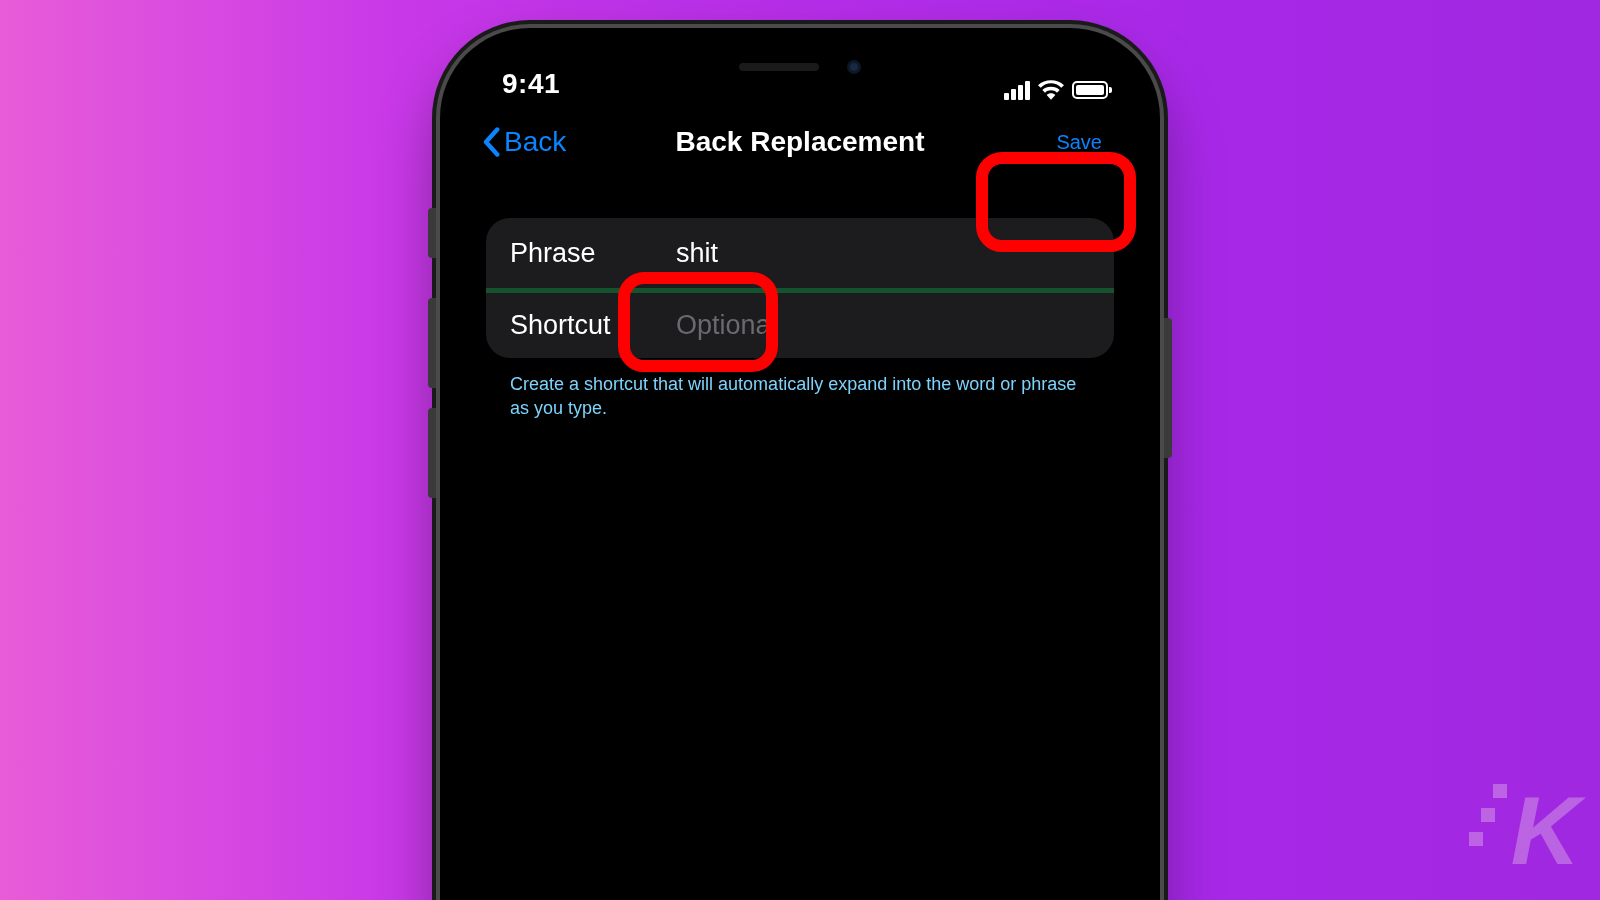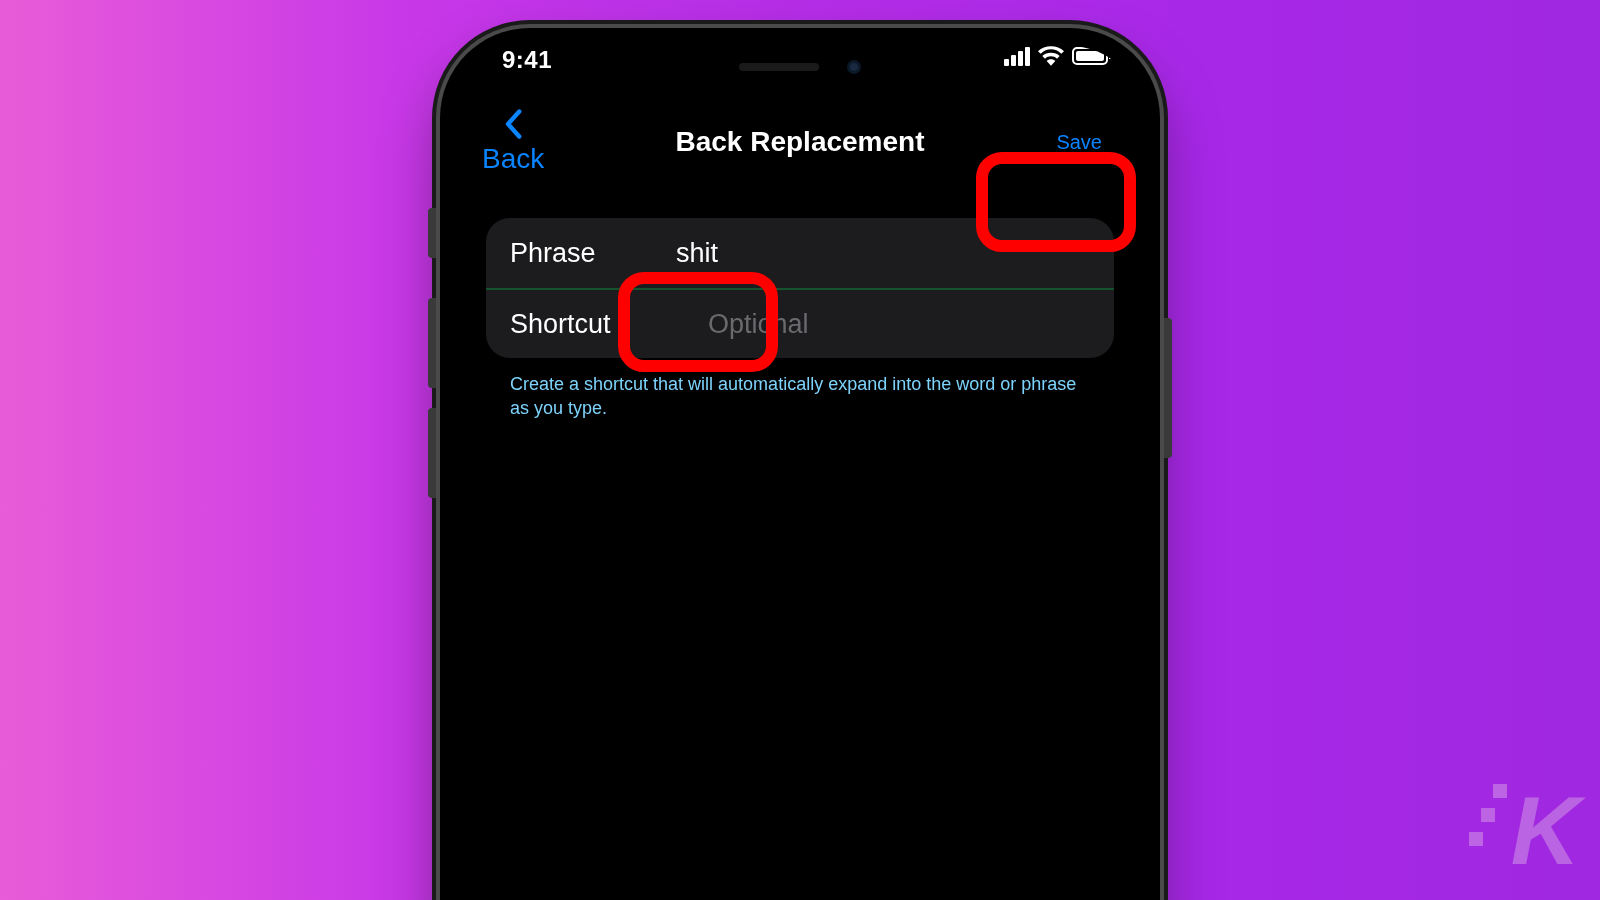--- a/index.html
+++ b/index.html
@@ -77,24 +77,24 @@
   .camera::after {
     content: "";
     position: absolute;
     inset: 3px;
     background: #1a2840;
     border-radius: 50%;
   }
   .status-bar {
     height: 56px;
     display: flex;
-    align-items: flex-start;
+    align-items: flex-end;
     justify-content: space-between;
     padding: 0 34px 2px 44px;
-    font-size: 24px;
+    font-size: 28px;
     font-weight: 600;
   }
   .status-time { letter-spacing: 0.5px; }
   .status-icons { display: flex; align-items: center; gap: 8px; }
   .signal-icon, .wifi-icon, .battery-icon { display: flex; align-items: flex-end; }
   .signal-icon span { width: 5px; background:#fff; margin-left:2px; border-radius:1px;}
   .signal-icon span:nth-child(1){height:7px;}
   .signal-icon span:nth-child(2){height:11px;}
   .signal-icon span:nth-child(3){height:15px;}
   .signal-icon span:nth-child(4){height:19px;}
@@ -112,21 +112,20 @@
     padding: 0 24px;
     position: relative;
   }
   .nav-back {
     display: flex;
     align-items: center;
     color: #0a84ff;
     font-size: 28px;
     gap: 4px;
     cursor: pointer;
-    flex-direction: column;
   }
   .chevron-left {
     width: 18px;
     height: 30px;
   }
   .nav-title {
     position: absolute;
     left: 50%;
     transform: translateX(-50%);
     font-size: 28px;
@@ -149,21 +148,21 @@
     border-radius: 24px;
     overflow: visible;
   }
   .setting-row {
     display: flex;
     align-items: center;
     height: 70px;
     padding: 0 24px;
     position: relative;
   }
-  .setting-row + .setting-row { border-top: 2px solid #14532d; gap: 32px; }
+  .setting-row + .setting-row { border-top: 5px solid #14532d; }
   .setting-label {
     font-size: 27px;
     color: #fff;
     width: 160px;
     flex-shrink: 0;
   }
   .setting-input {
     flex: 1;
     background: transparent;
     border: none;

